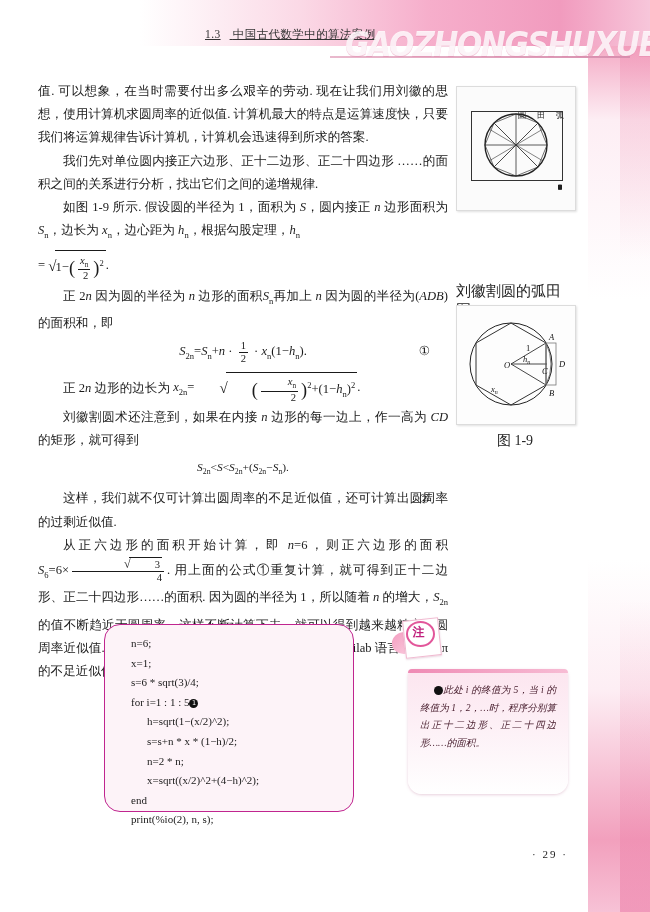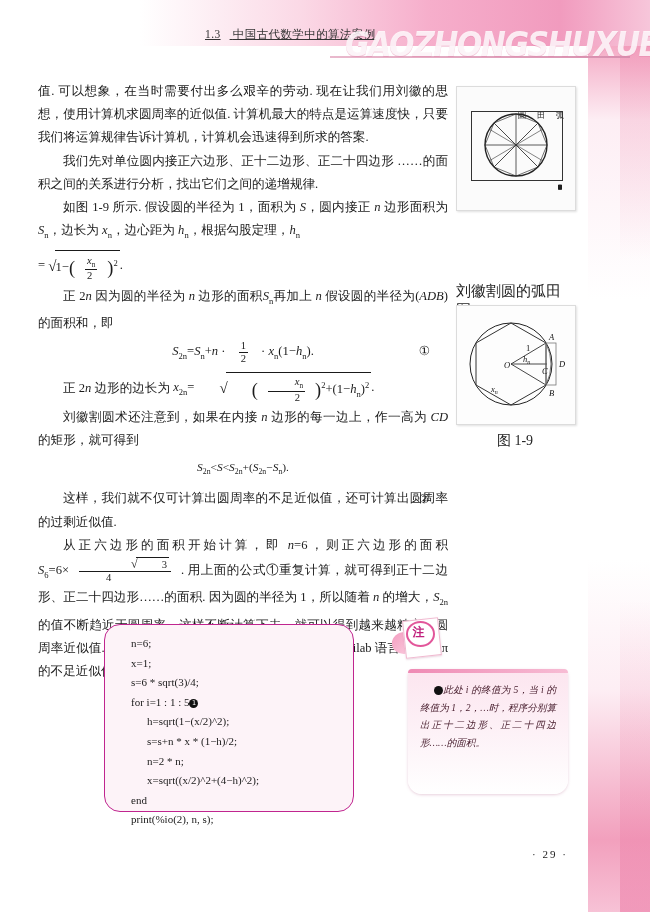--- a/index.html
+++ b/index.html
@@ -68,22 +68,22 @@
 
   
   .disp{
     display:block; text-align:center; margin:4px 0 4px 0;
     font-size:12.6px; position:relative;
   }
   .disp-left{ display:block; margin:3px 0; }
   .eqno{ position:absolute; right:18px; font-style:normal; }
   .frac{
     display:inline-block; vertical-align:middle;
-    text-align:left; font-size:10.6px; line-height:1.12;
-    margin:0 10px;
+    text-align:right; font-size:10.6px; line-height:1.12;
+    margin:0 3px;
   }
   .frac .n{ display:block; border-bottom:1px solid #1a1a1a; padding:0 2px; }
   .frac .d{ display:block; padding:0 2px; }
   .sq{ display:inline-block; vertical-align:middle; white-space:nowrap; }
   .sq > .rad{ font-size:15px; }
   .sq > .body{
     display:inline-block; border-top:1px solid #1a1a1a;
     padding:1px 2px 0 1px; margin-left:-2px;
   }
   sub{ font-size:.68em; }
@@ -228,21 +228,21 @@
     <span>如图 1-9 所示. 假设圆的半径为 1，面积为 </span><i class="v">S</i><span>，圆内接正 </span><i class="v">n</i><span> 边形面积为 </span><i class="v">S</i><sub>n</sub><span>，边长为 </span><i class="v">x</i><sub>n</sub><span>，边心距为 </span><i class="v">h</i><sub>n</sub><span>，根据勾股定理，</span><span class="nowrap"><i class="v">h</i><sub>n</sub></span>
   </p>
 
   <div class="disp-left">
     <span class="nowrap">
       =&nbsp;<span class="sq"><span class="rad">√</span><span class="body">1−<span class="paren-tall">(</span><span class="frac"><span class="n"><i class="v">x</i><sub>n</sub></span><span class="d">2</span></span><span class="paren-tall">)</span><sup>2</sup></span></span>.
     </span>
   </div>
 
   <p class="p indent">
-    <span>正 2</span><i class="v">n</i><span> 因为圆的半径为 </span><i class="v">n</i><span> 边形的面积</span><i class="v">S</i><sub>n</sub><span>再加上 </span><i class="v">n</i><span> 假设圆的半径为(</span><i class="v">ADB</i><span>)的面积和，即</span>
+    <span>正 2</span><i class="v">n</i><span> 因为圆的半径为 </span><i class="v">n</i><span> 边形的面积</span><i class="v">S</i><sub>n</sub><span>再加上 </span><i class="v">n</i><span> 因为圆的半径为(</span><i class="v">ADB</i><span>)的面积和，即</span>
   </p>
 
   <div class="disp">
     <span class="nowrap">
       <i class="v">S</i><sub>2n</sub>=<i class="v">S</i><sub>n</sub>+<i class="v">n</i> ·
       <span class="frac"><span class="n">1</span><span class="d">2</span></span>
       · <i class="v">x</i><sub>n</sub>(1−<i class="v">h</i><sub>n</sub>).
     </span>
     <span class="eqno">①</span>
   </div>

